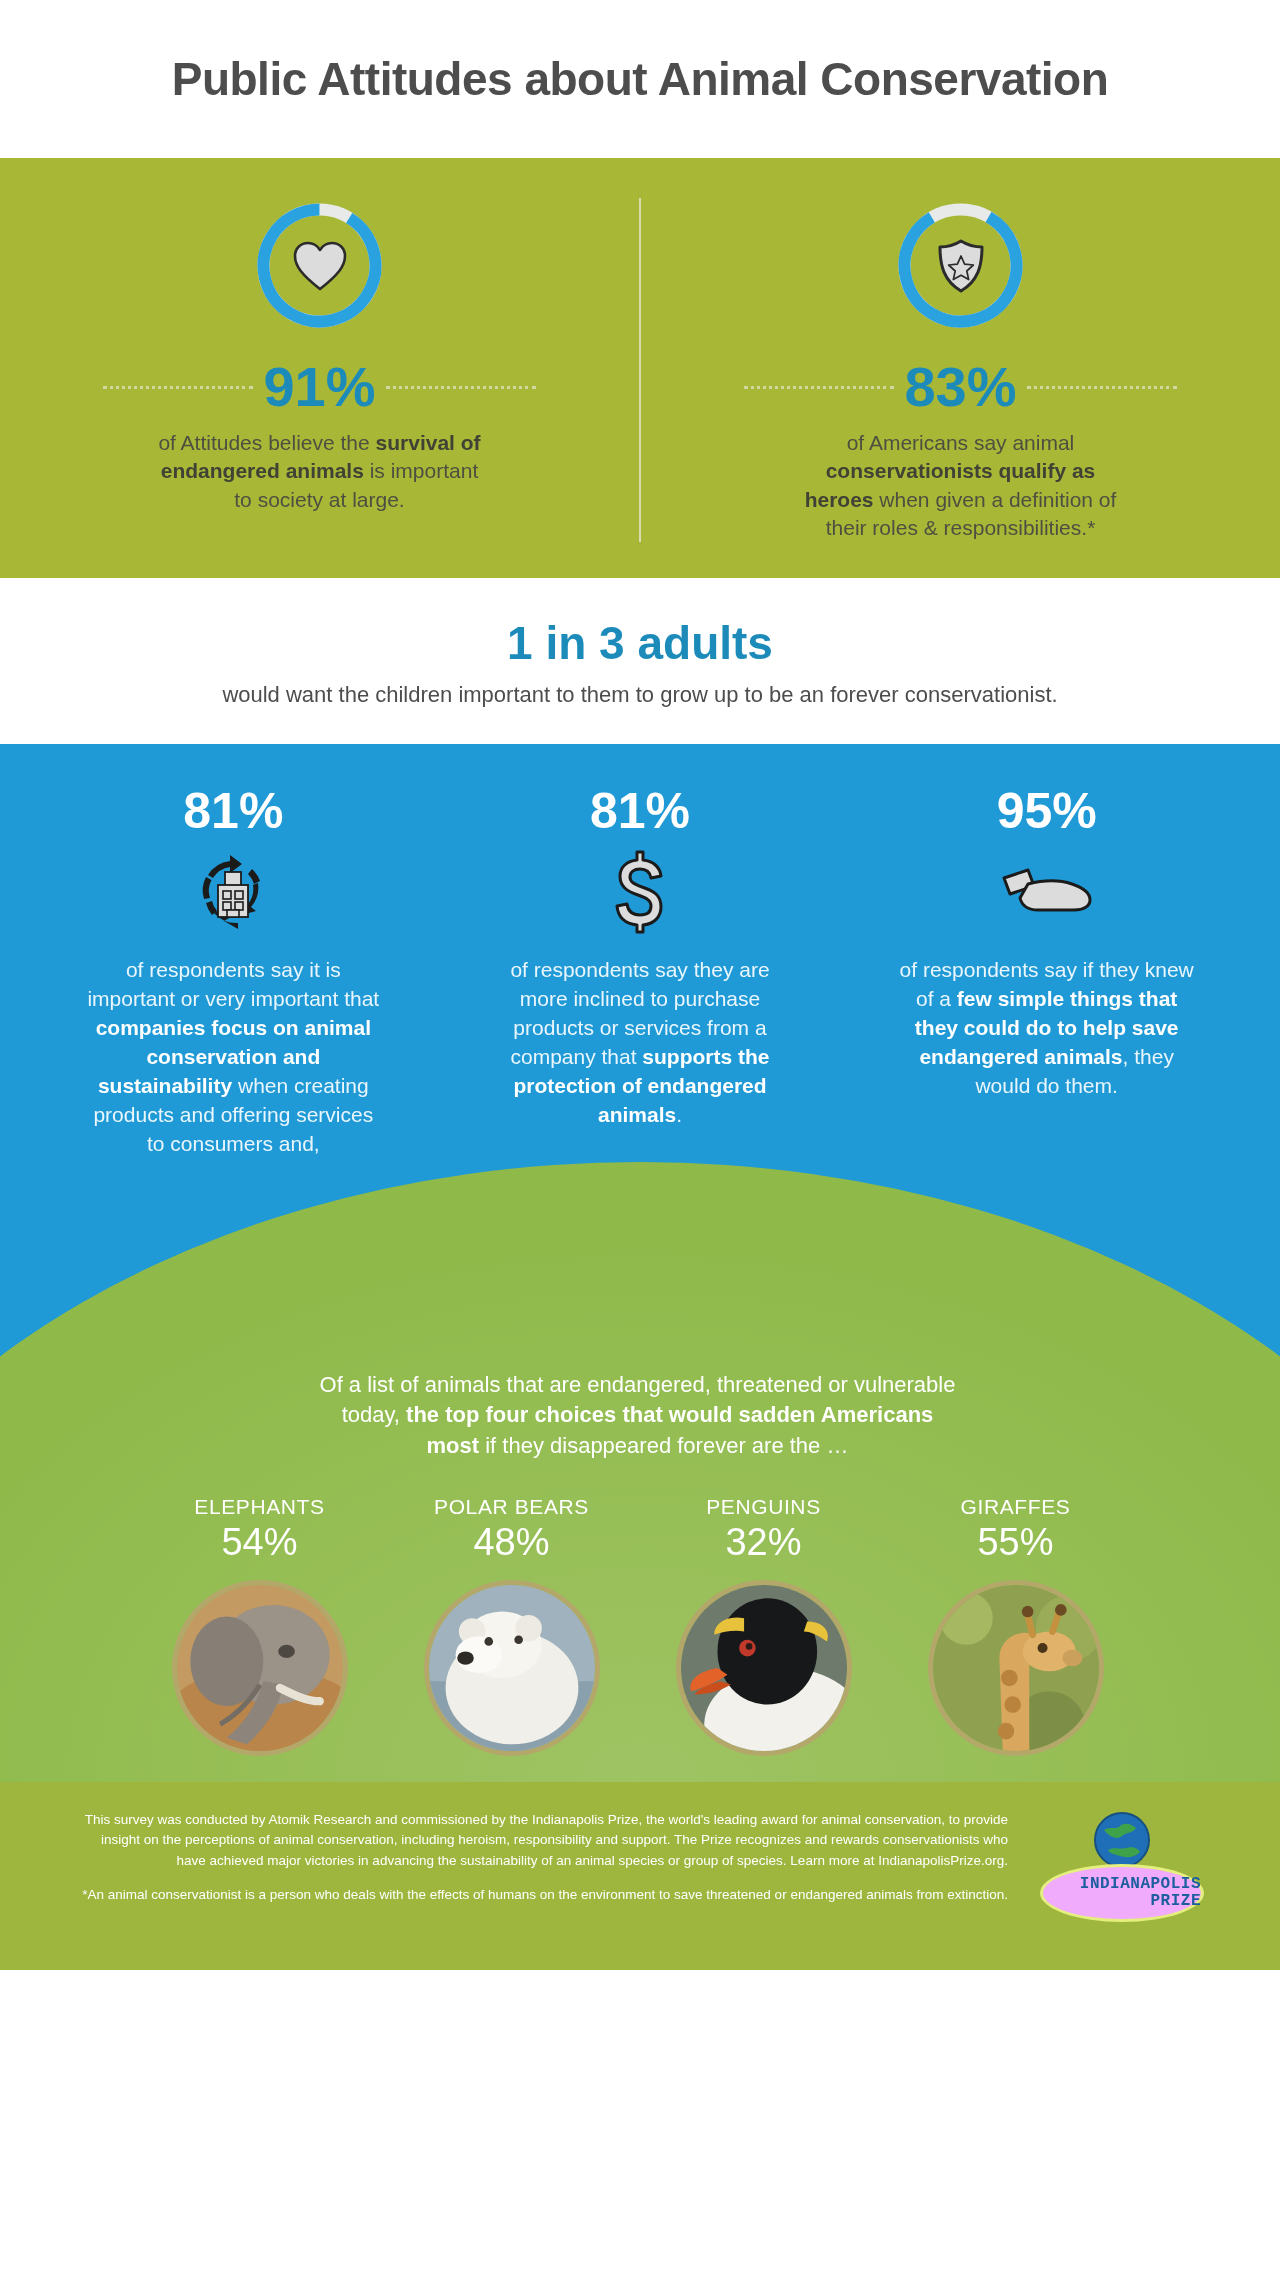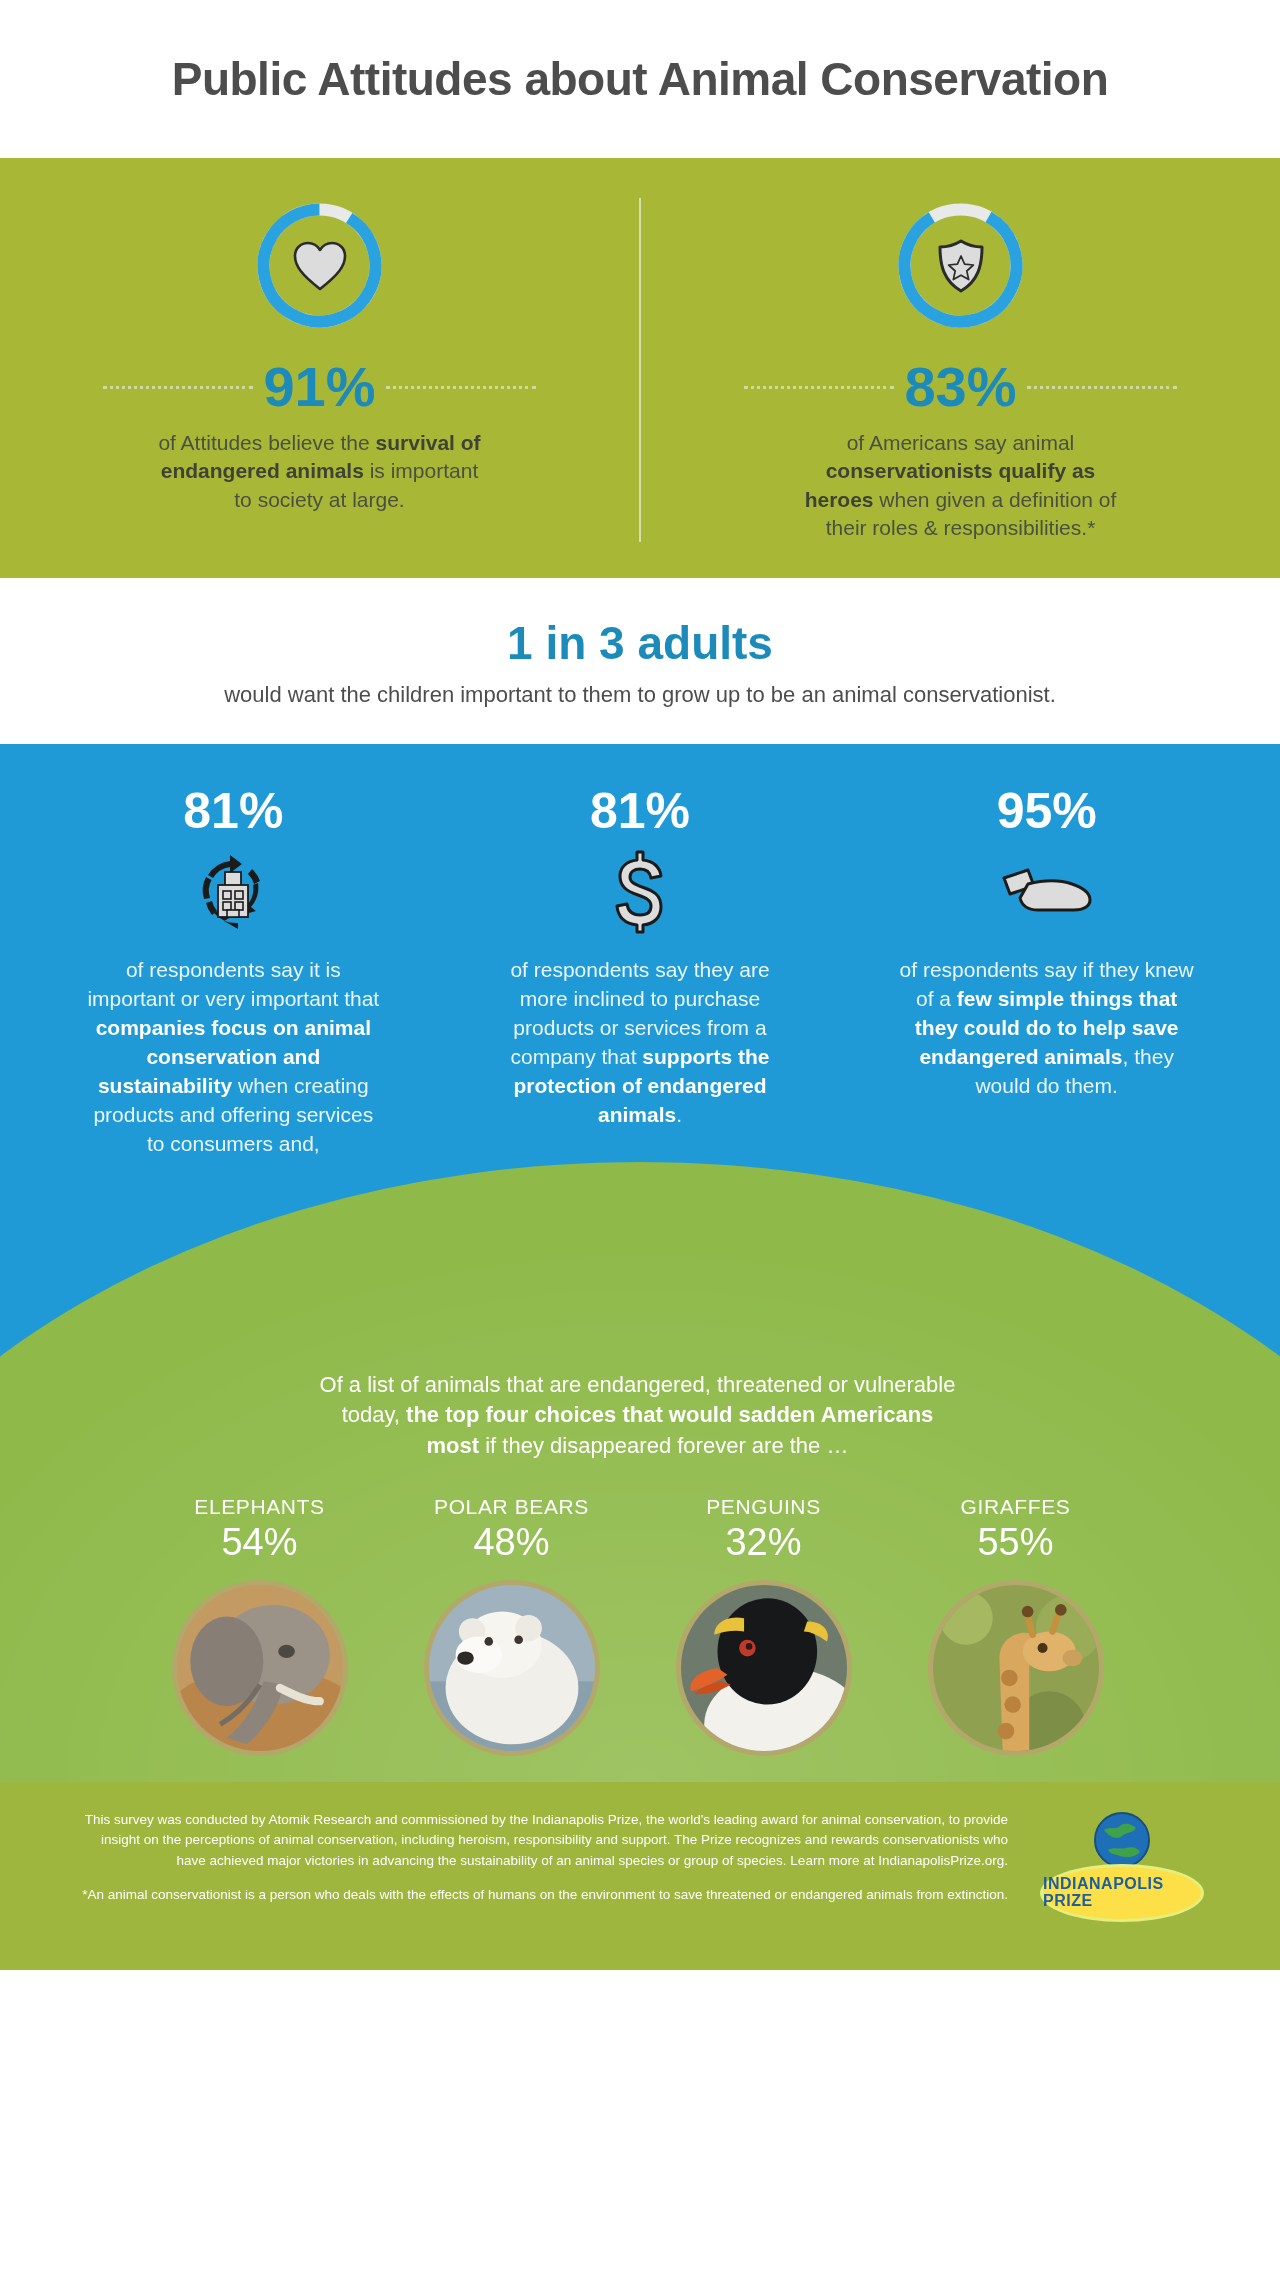--- a/index.html
+++ b/index.html
@@ -173,23 +173,24 @@
     gap: 30px;
     align-items: flex-start;
     min-height: 188px;
   }
   .footer-text { flex: 1; color: #ffffff; font-size: 13.5px; line-height: 1.5; }
   .footer-text p { margin-bottom: 14px; text-align: right; }
   .footer-logo { width: 168px; flex: none; display: flex; flex-direction: column; align-items: center; }
   .logo-globe { width: 60px; height: 60px; margin-bottom: -6px; }
   .logo-oval {
     width: 164px; height: 58px; border-radius: 50%;
-    background: #fde047; border: 3px solid #e4ef7e;
-    display: flex; flex-direction: column; align-items: flex-start; justify-content: center;
+    background: #f0abfc; border: 3px solid #e4ef7e;
+    display: flex; flex-direction: column; align-items: flex-end; justify-content: center;
     line-height: 1.05;
+    font-family: Liberation Mono, monospace;
   }
   .logo-oval span { color: #1c5e9e; font-weight: bold; font-size: 16px; letter-spacing: 0.5px; }
 </style>
 </head>
 <body>
 
 <div class="title-bar">
   <h1>Public Attitudes about Animal Conservation</h1>
 </div>
 
@@ -236,21 +237,21 @@
       <div class="dots-line"></div>
     </div>
     <div class="green-text">
       <span>of Americans say animal </span><b>conservationists qualify as heroes</b><span> when given a definition of their roles &amp; responsibilities.*</span>
     </div>
   </div>
 </div>
 
 <div class="adults-band">
   <div class="adults-head">1 in 3 adults</div>
-  <div class="adults-sub">would want the children important to them to grow up to be an animal conservationist.</div>
+  <div class="adults-sub">would want the children important to them to grow up to be an forever conservationist.</div>
 </div>
 
 <div class="blue-band">
 
   <div class="blue-cols">
 
     <div class="blue-col">
       <div class="blue-pct">81%</div>
       <div class="blue-icon">
         <svg width="86" height="78" viewBox="0 0 86 78">

